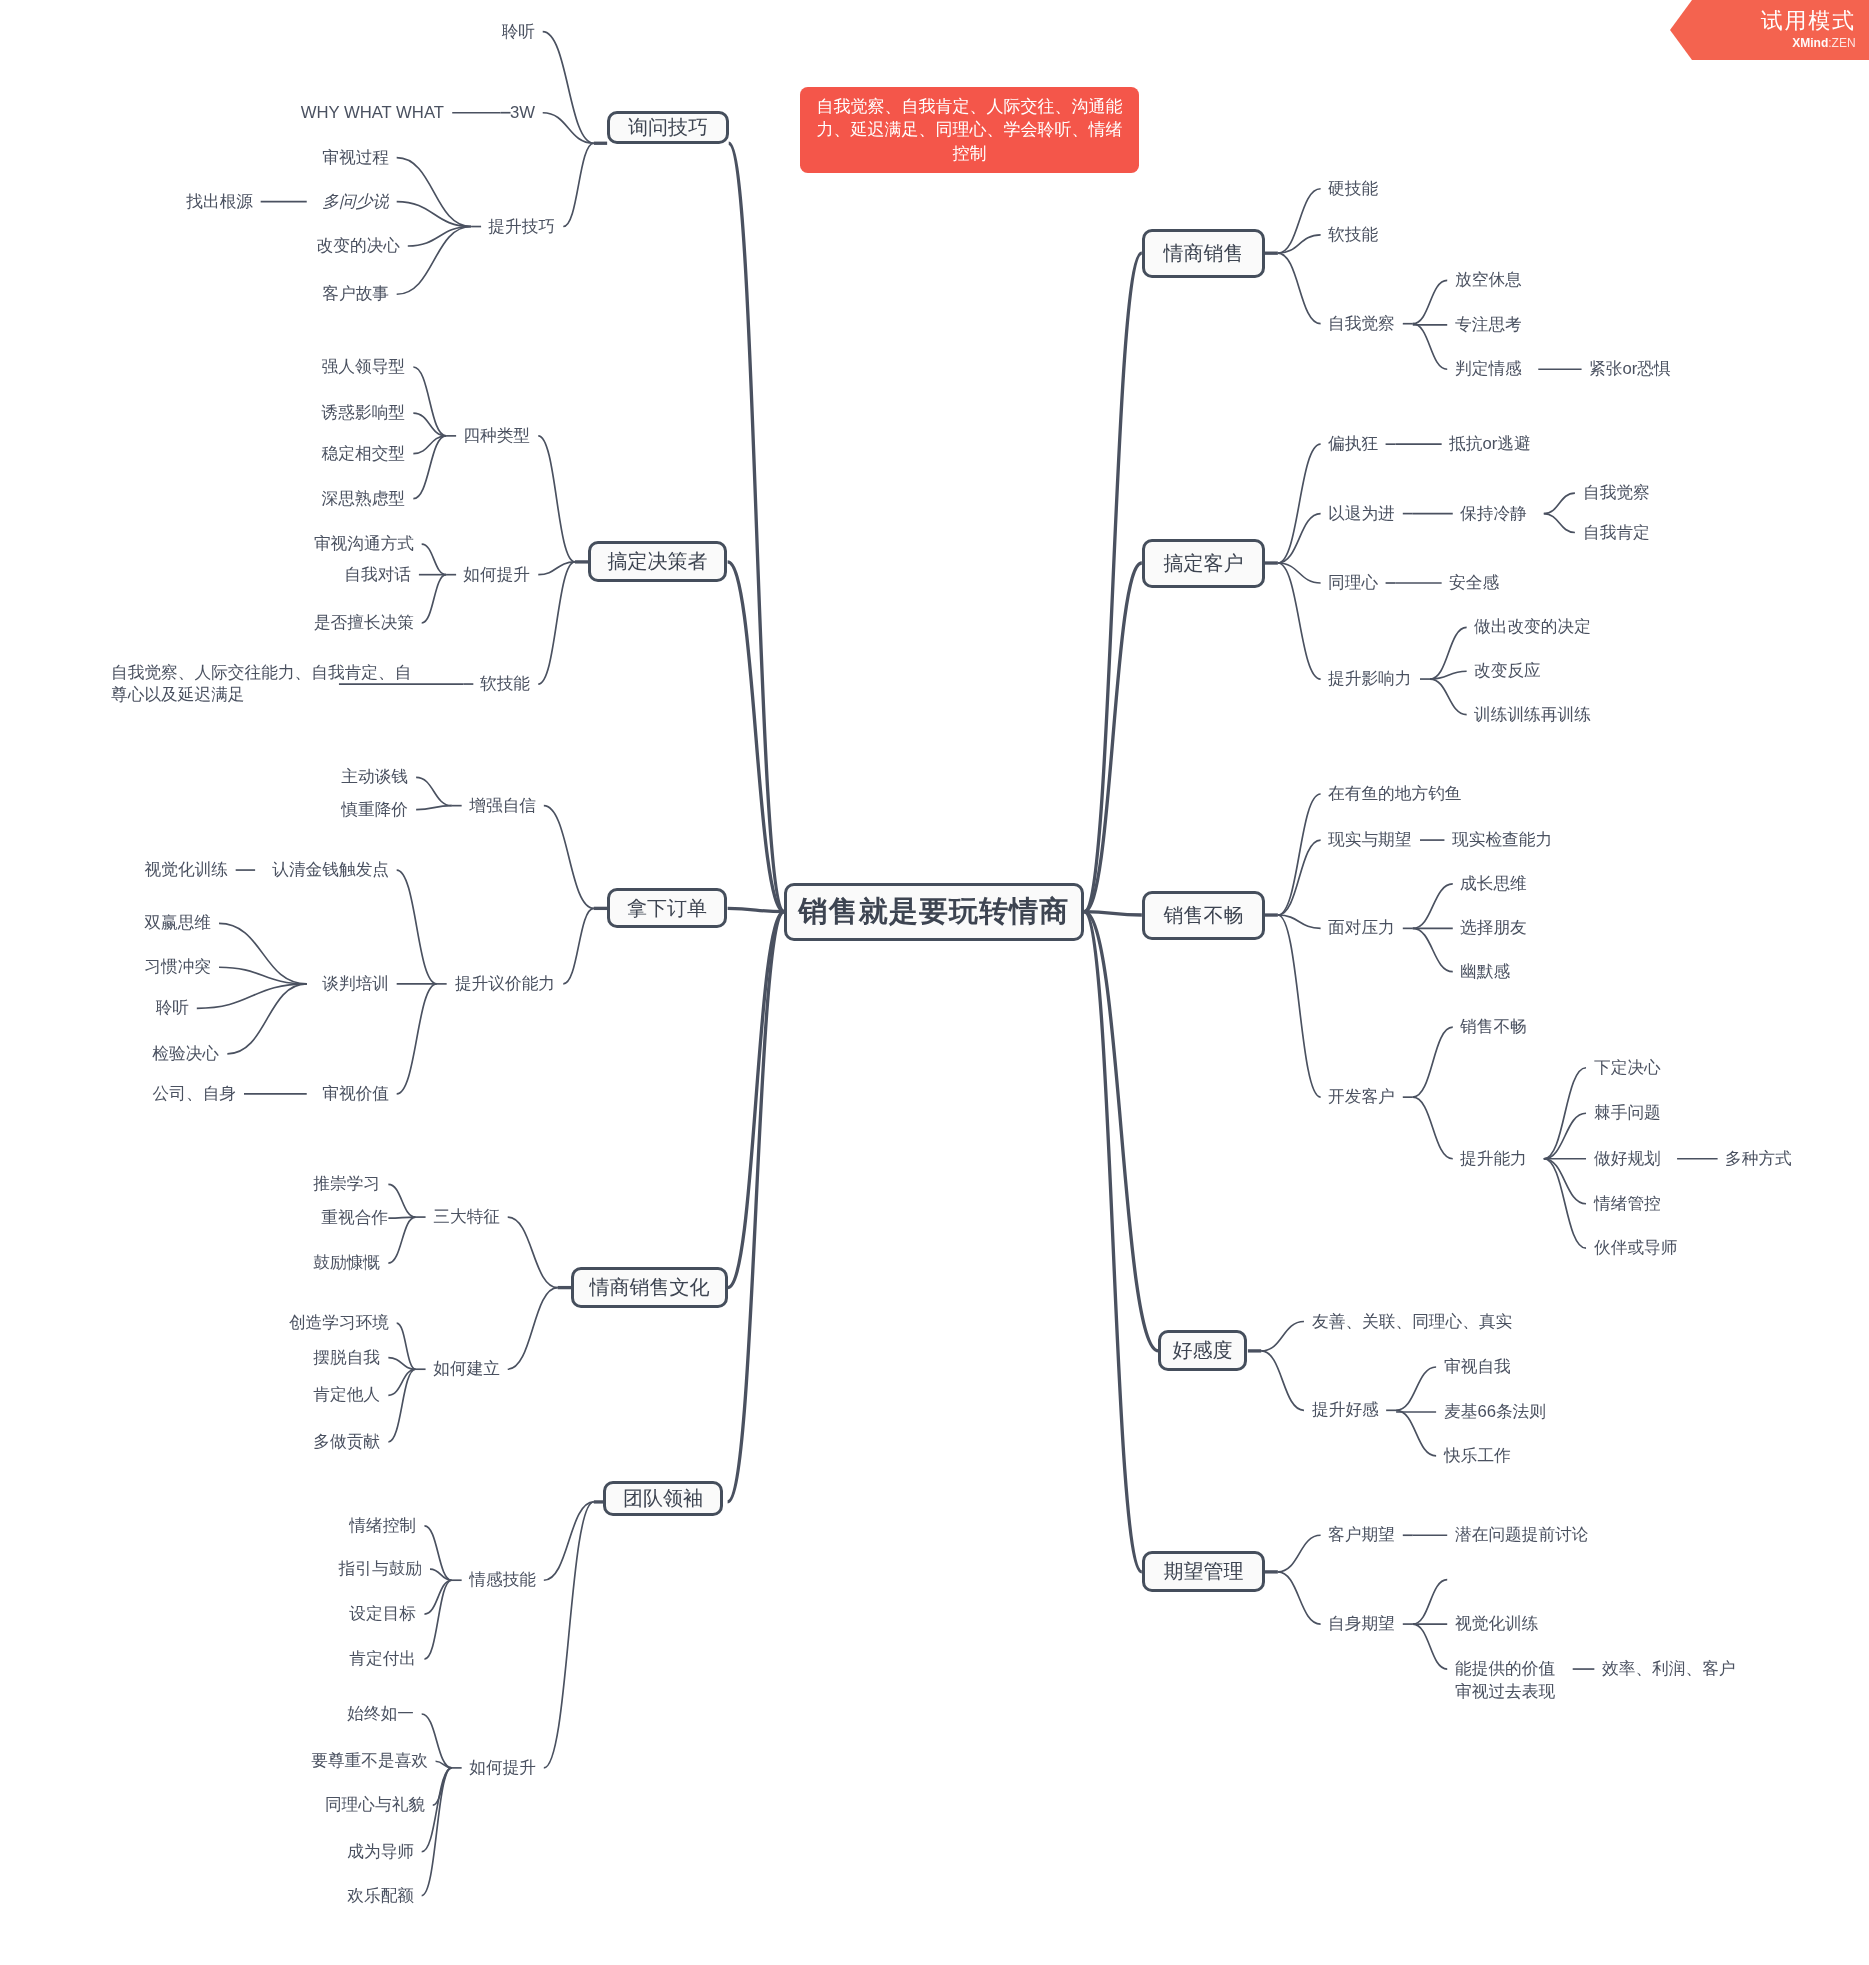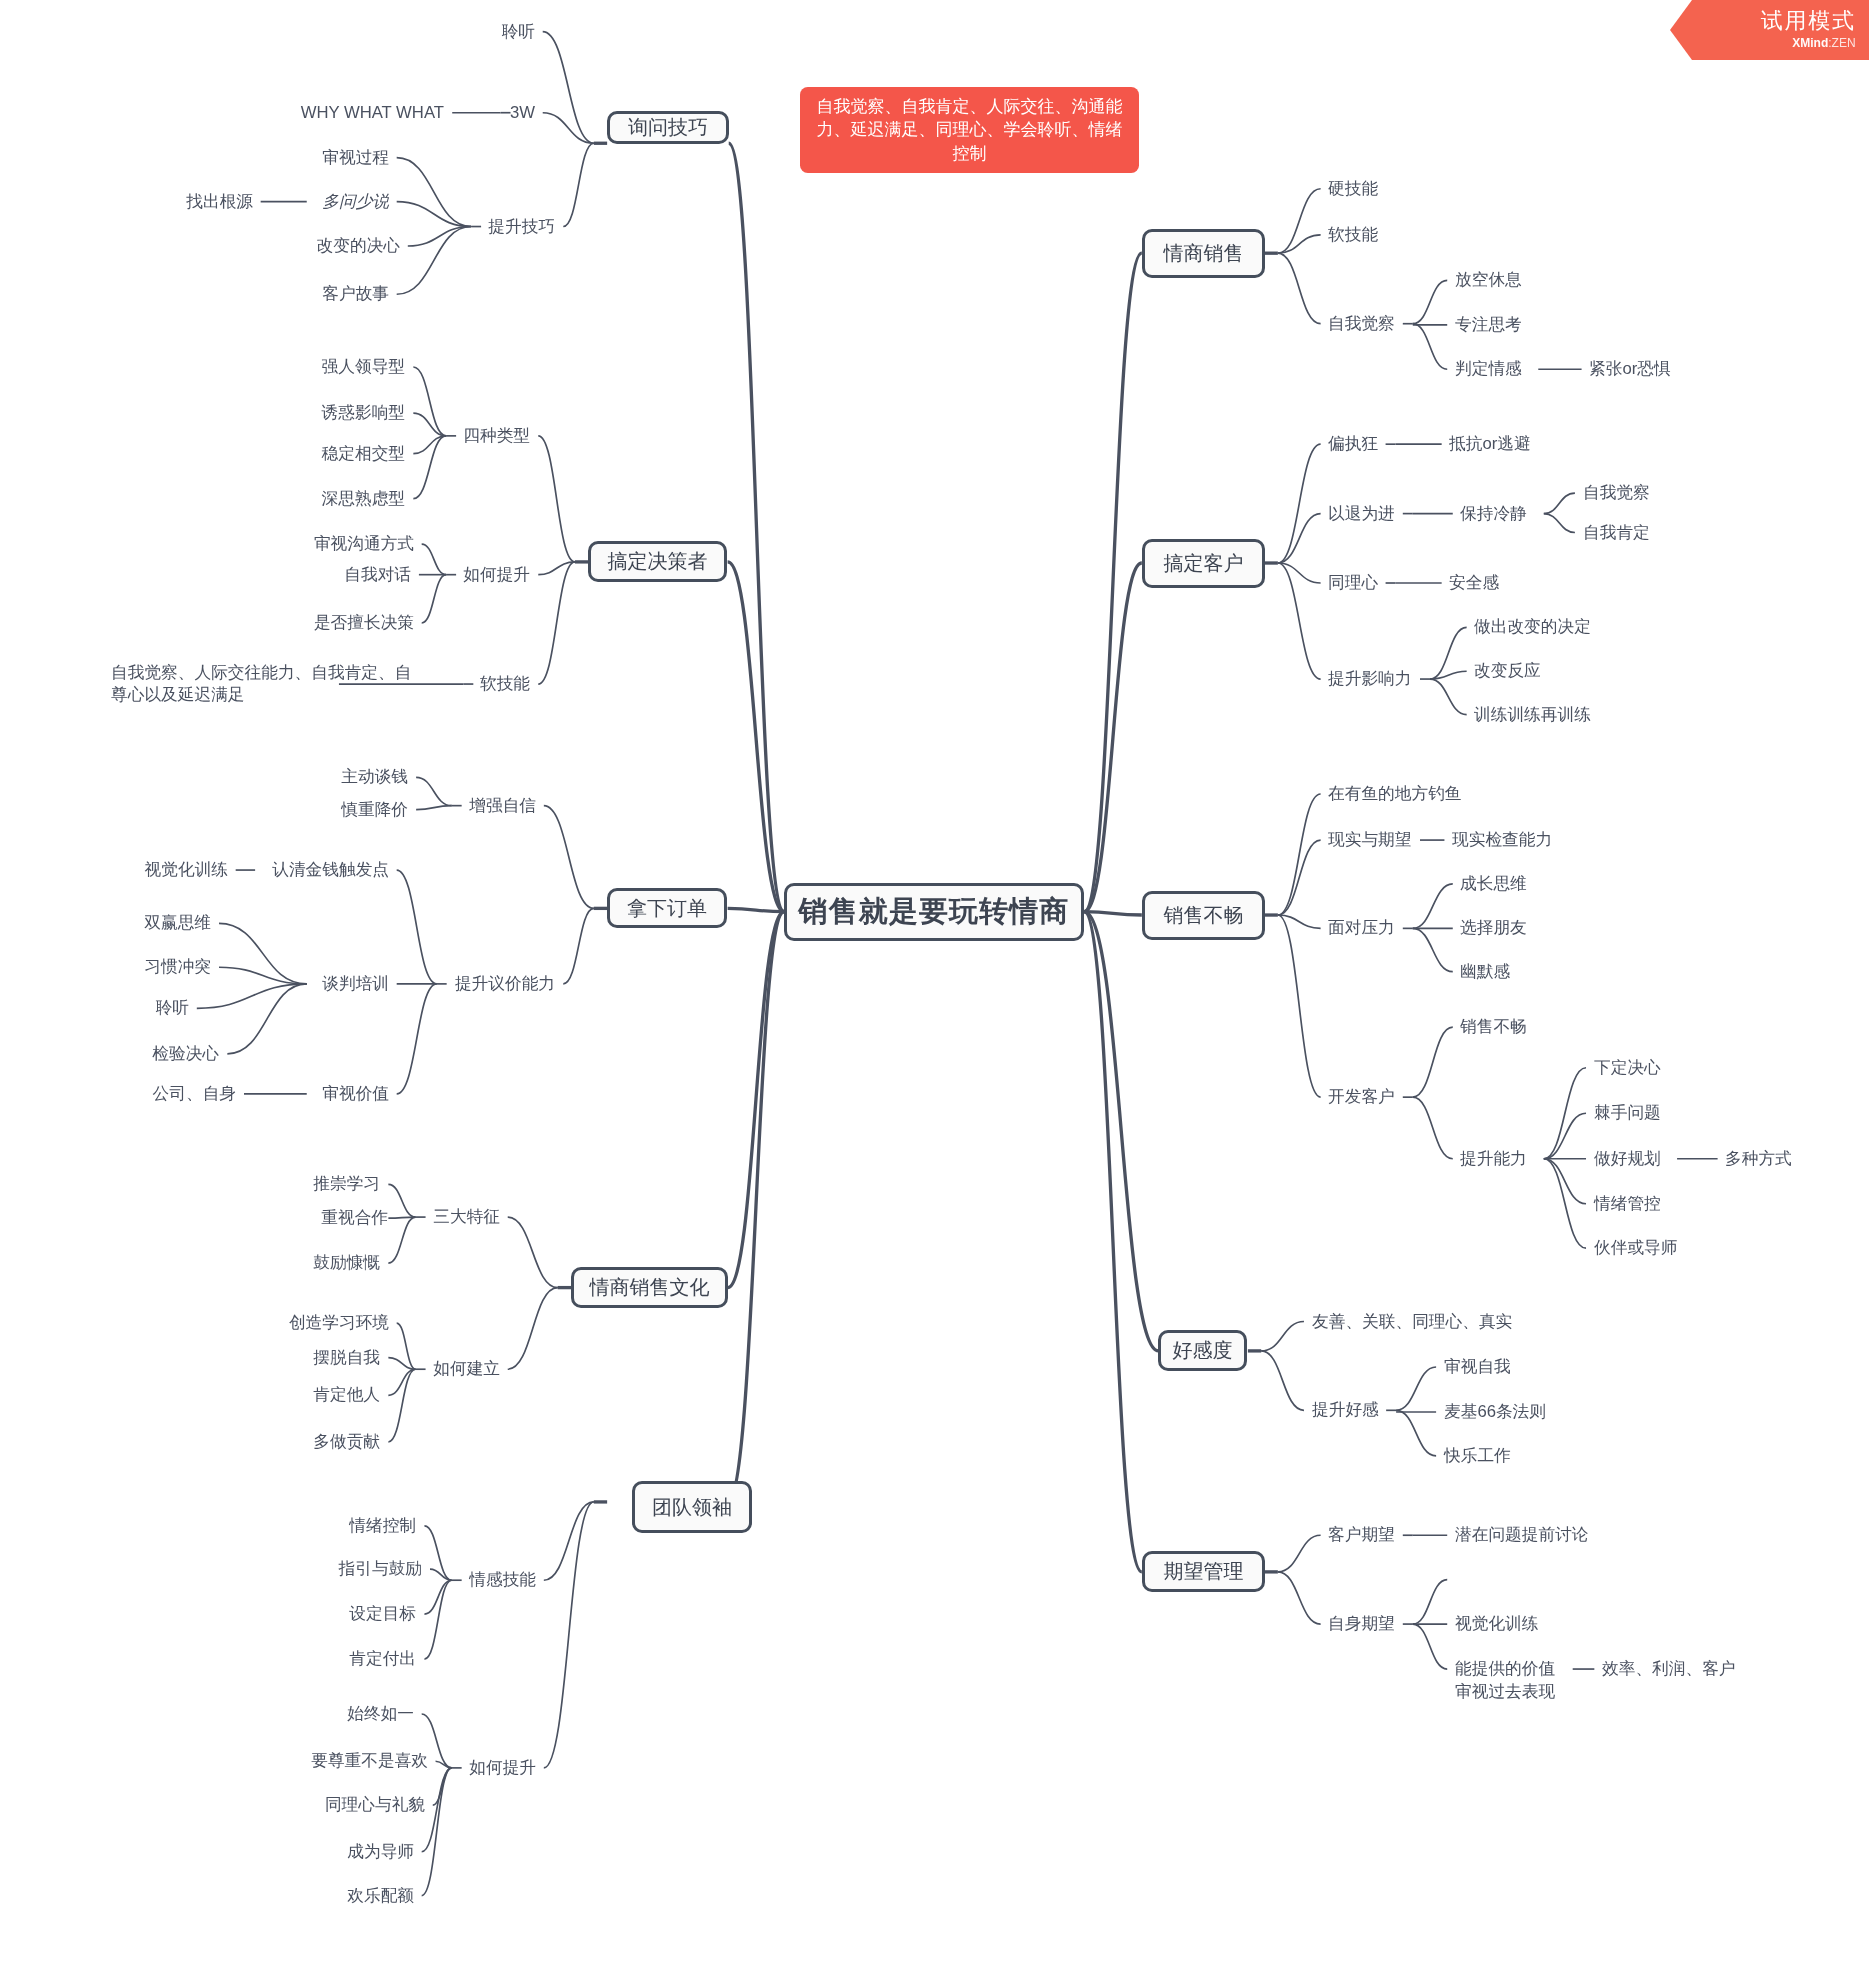--- a/index.html
+++ b/index.html
@@ -247,21 +247,21 @@
     <div class="node-box" style="left: 571px; top: 1267px; width: 157px; height: 41px;">情商销售文化</div>
     <div class="lbl r" style="left: 500px; top: 1217px;">三大特征</div>
     <div class="lbl r" style="left: 380px; top: 1184px;">推崇学习</div>
     <div class="lbl r" style="left: 380px; top: 1218px; margin-left: 8px;">重视合作</div>
     <div class="lbl r" style="left: 380px; top: 1263px;">鼓励慷慨</div>
     <div class="lbl r" style="left: 500px; top: 1369px;">如何建立</div>
     <div class="lbl r" style="left: 389px; top: 1323px;">创造学习环境</div>
     <div class="lbl r" style="left: 380px; top: 1358px;">摆脱自我</div>
     <div class="lbl r" style="left: 380px; top: 1395px;">肯定他人</div>
     <div class="lbl r" style="left: 380px; top: 1442px;">多做贡献</div>
-    <div class="node-box" style="left: 632px; top: 1481px; width: 120px; height: 52px;">团队领袖</div>
+    <div class="node-box" style="left: 603px; top: 1481px; width: 120px; height: 35px;">团队领袖</div>
     <div class="lbl r" style="left: 536px; top: 1580px;">情感技能</div>
     <div class="lbl r" style="left: 416px; top: 1526px;">情绪控制</div>
     <div class="lbl r" style="left: 422px; top: 1569px;">指引与鼓励</div>
     <div class="lbl r" style="left: 416px; top: 1614px;">设定目标</div>
     <div class="lbl r" style="left: 416px; top: 1659px;">肯定付出</div>
     <div class="lbl r" style="left: 536px; top: 1768px;">如何提升</div>
     <div class="lbl r" style="left: 414px; top: 1714px;">始终如一</div>
     <div class="lbl r" style="left: 428px; top: 1761px;">要尊重不是喜欢</div>
     <div class="lbl r" style="left: 425px; top: 1805px;">同理心与礼貌</div>
     <div class="lbl r" style="left: 414px; top: 1852px;">成为导师</div>

